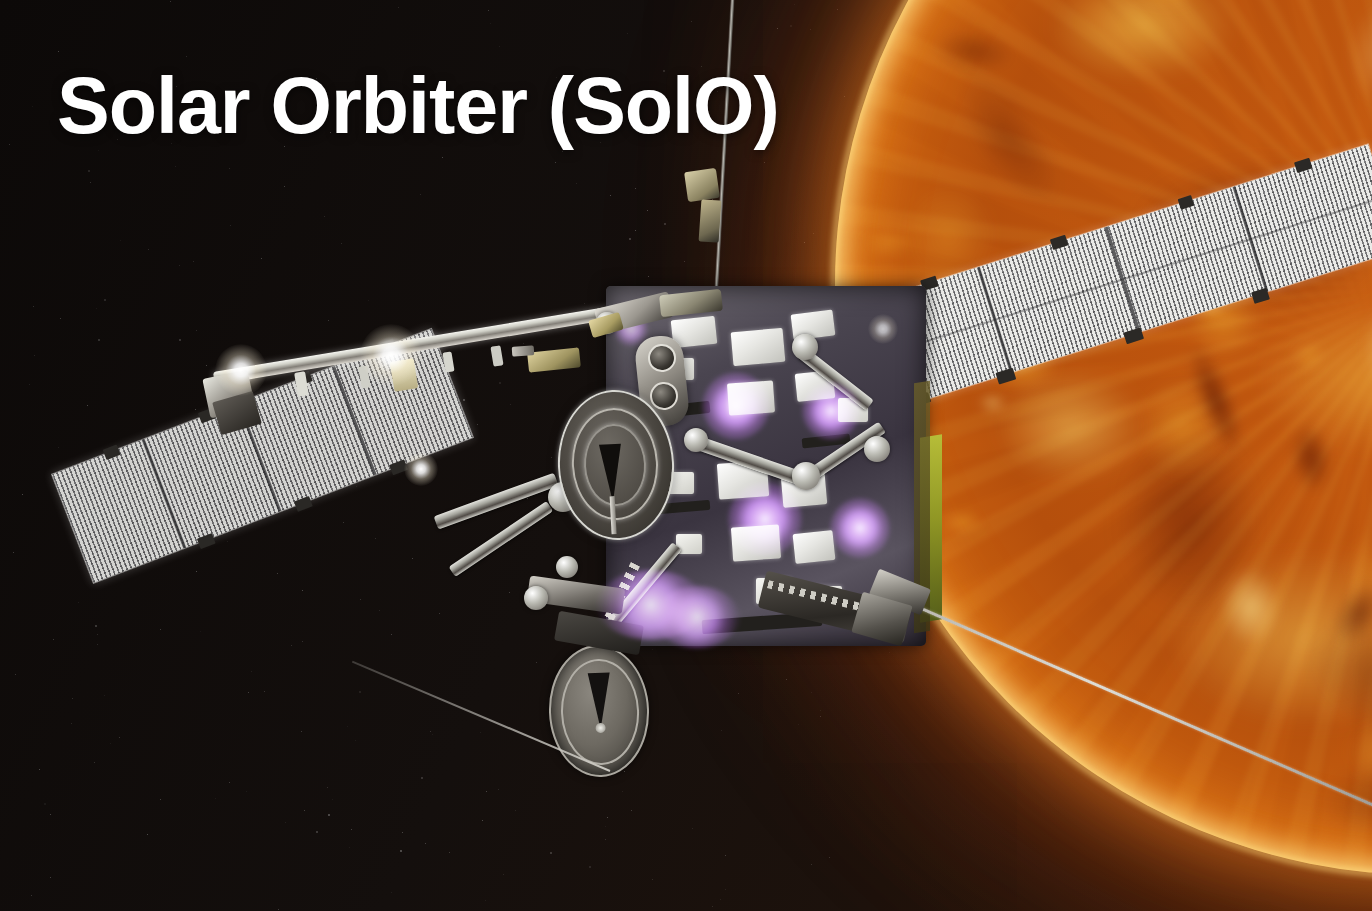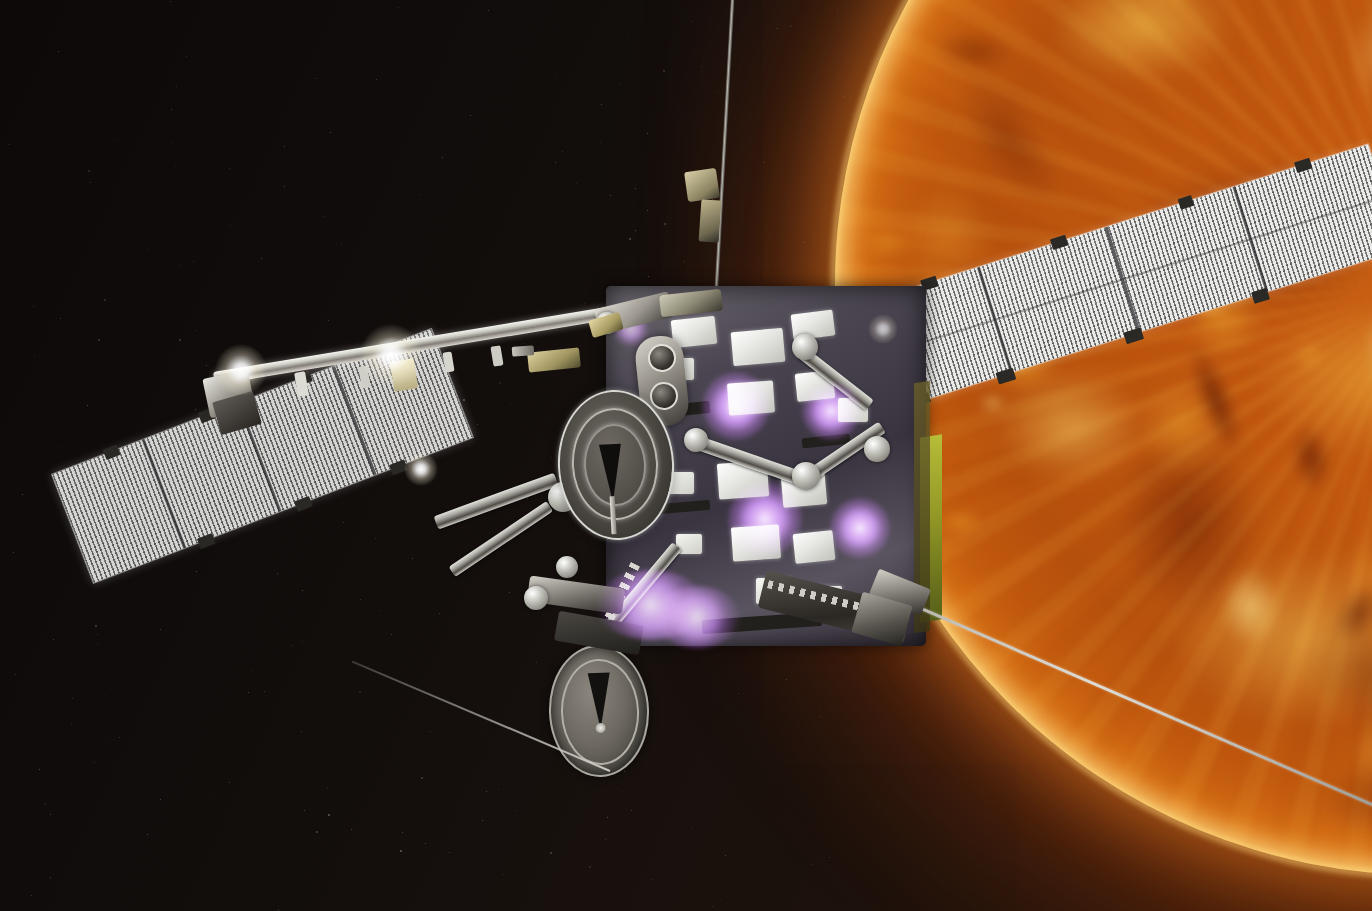--- a/index.html
+++ b/index.html
@@ -685,14 +685,15 @@
     <div class="node" style="left:524px; top:586px; width:24px; height:24px;"></div>
     <div style="position:absolute; left:556px; top:618px; width:86px; height:30px;
                 background:linear-gradient(160deg,#4a4742,#211f1c); transform:rotate(10deg); border-radius:3px;"></div>
 
     <div class="glow" style="left:596px; top:570px; width:110px; height:70px; opacity:.9;"></div>
 
     <div class="sparkle" style="left:404px; top:452px; width:34px; height:34px;"></div>
     <div class="sparkle" style="left:868px; top:314px; width:30px; height:30px; opacity:.7;"></div>
   </div>
 
+  <div id="title">Solar Orbiter (SolO)</div>
 
 </div>
 
 </body></html>

